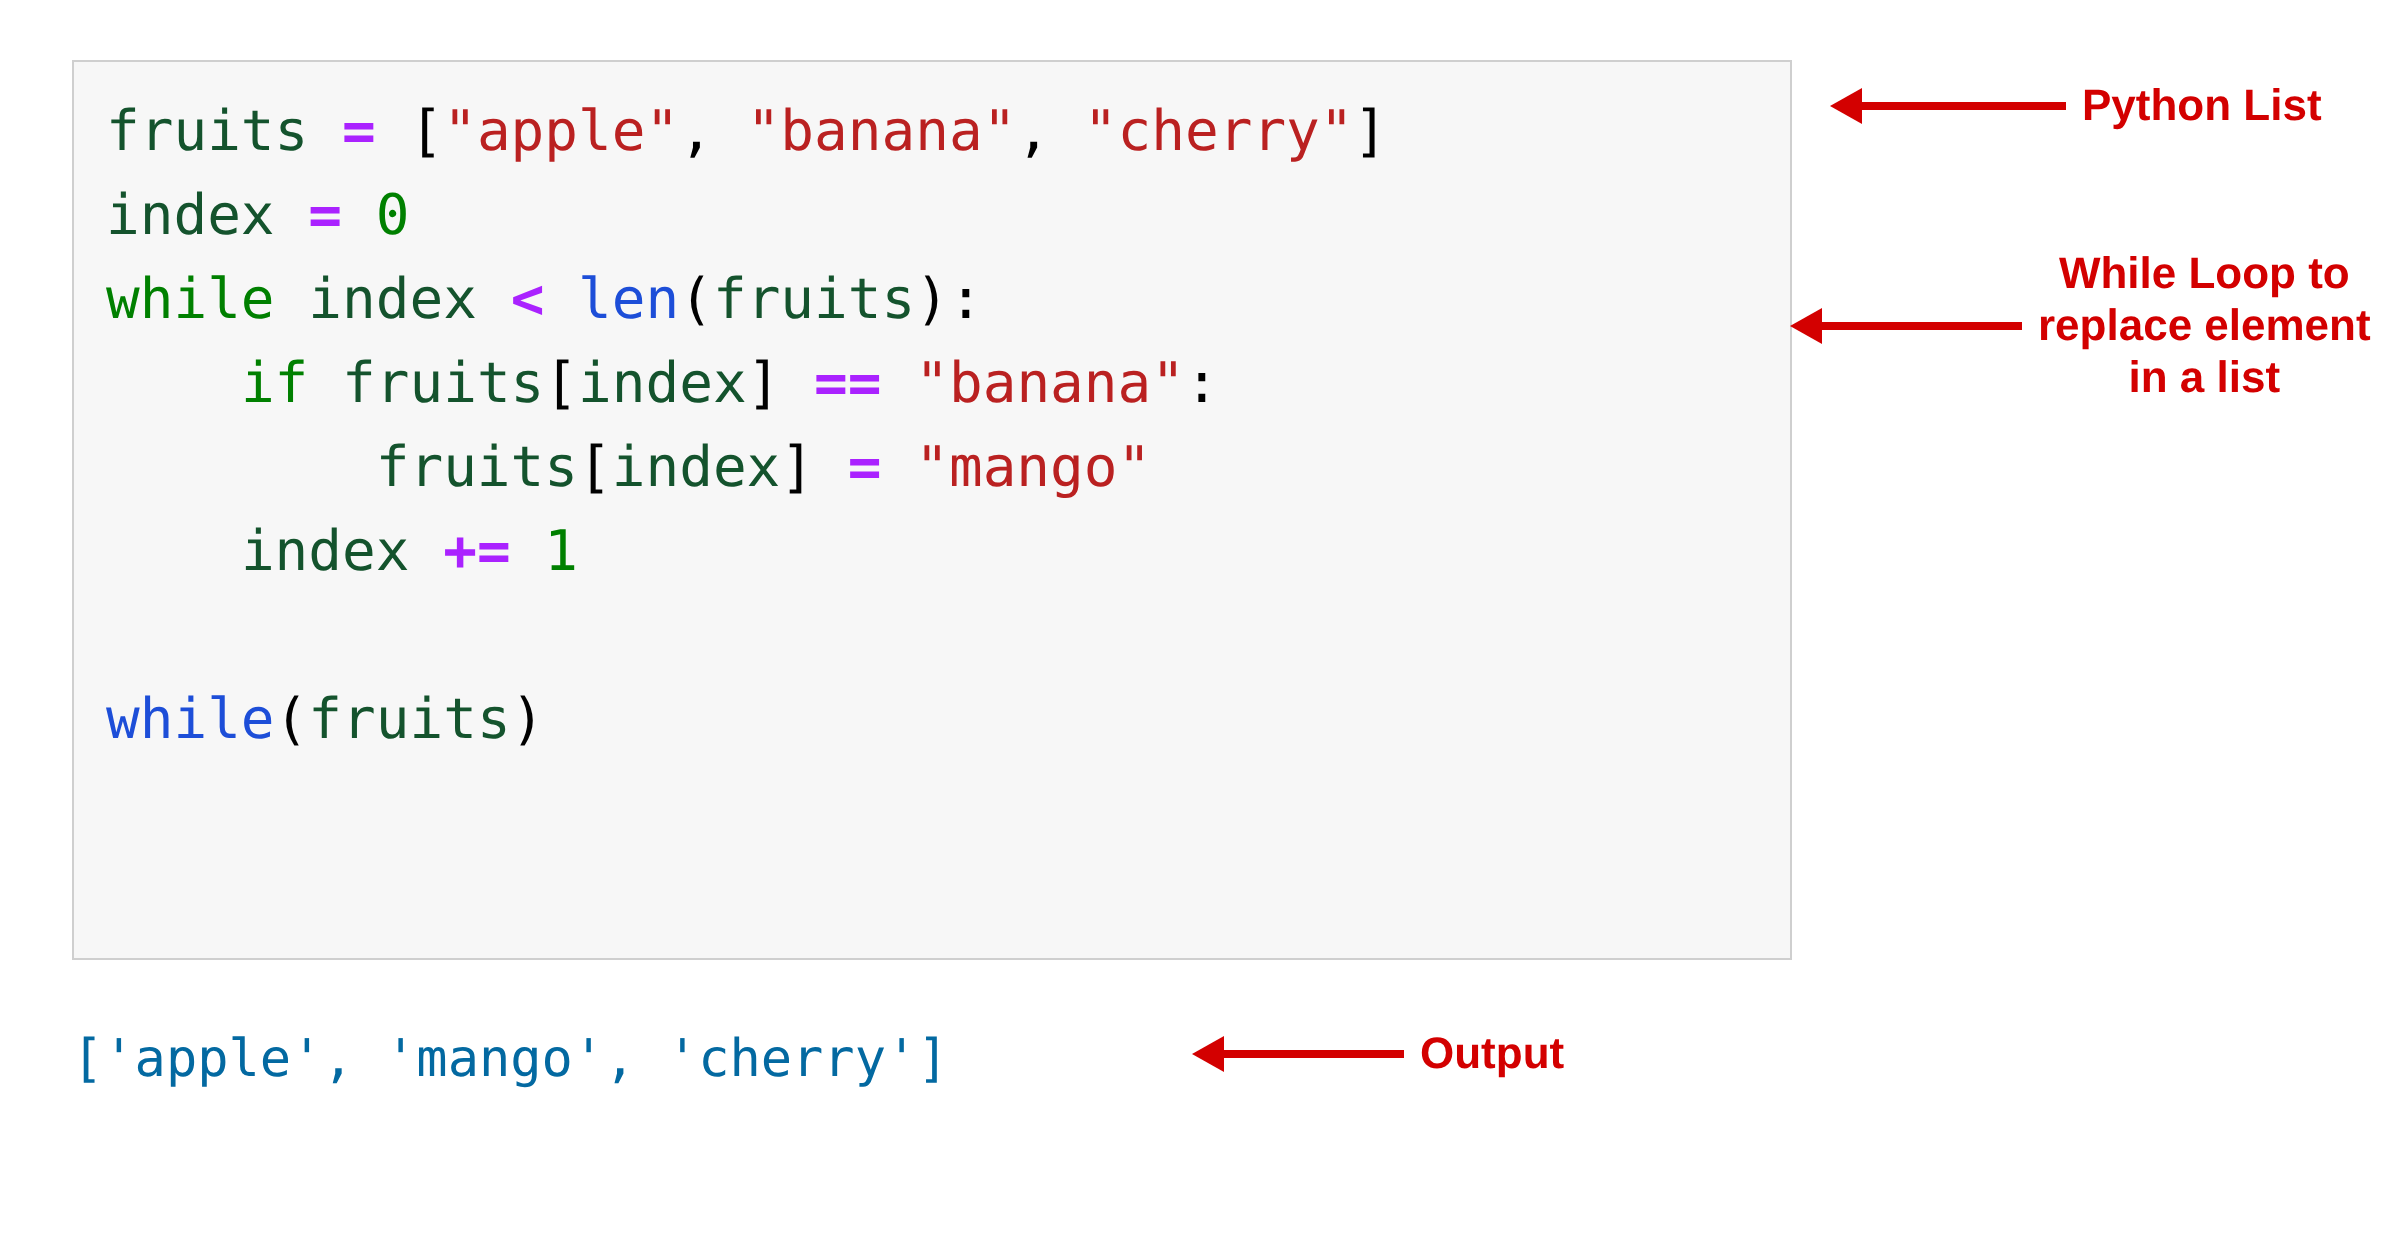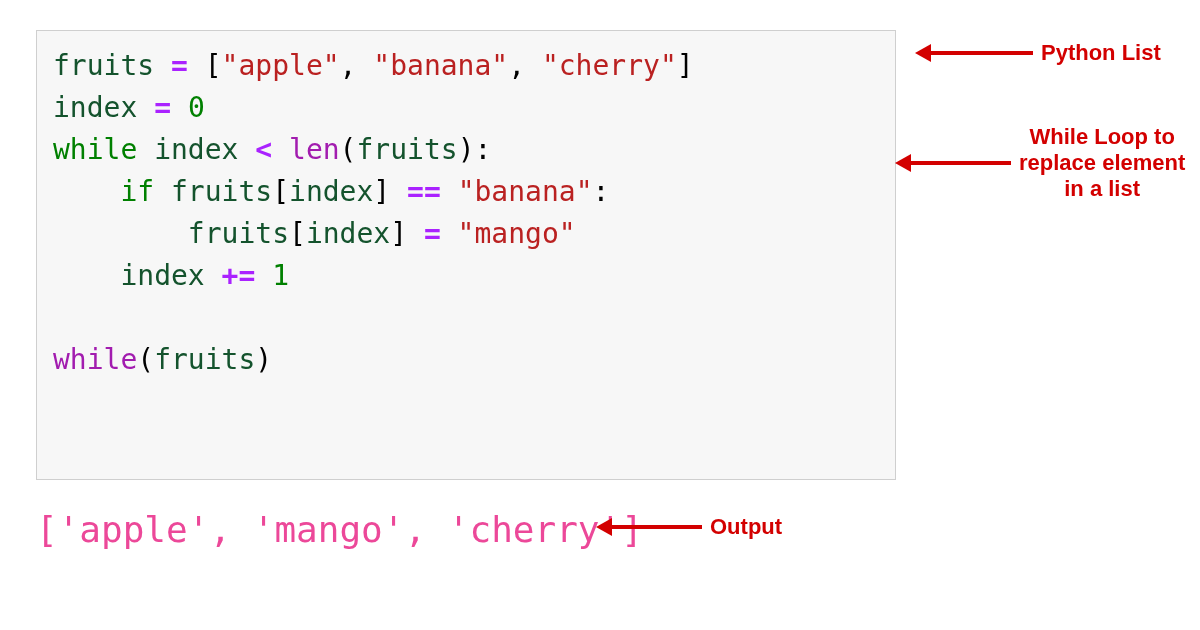--- a/index.html
+++ b/index.html
@@ -22,35 +22,35 @@
       padding: 14px 16px 0 16px;
       font-size: 28px;
       line-height: 42px;
       white-space: pre;
     }
 
     .output-block {
       position: absolute;
       left: 36px;
       top: 510px;
-      font-size: 36px;
+      font-size: 26px;
       line-height: 40px;
       white-space: pre;
-      color: #ec4899;
+      color: #0369a1;
     }
 
     
     .var { color: #14532d; }
     .op  { color: #AA22FF; font-weight: bold; }
     .pun { color: #000; }
     .brk { color: #000; }
     .str { color: #BA2121; }
     .num { color: #008000; }
     .kw  { color: #008000; font-weight: normal; }
-    .fn  { color: #a21caf; }
+    .fn  { color: #1d4ed8; }
 
     
     .annotation {
       position: absolute;
       color: #d30000;
       font-family: Arial, Helvetica, sans-serif;
       font-weight: bold;
       font-size: 22px;
       line-height: 26px;
       display: flex;

